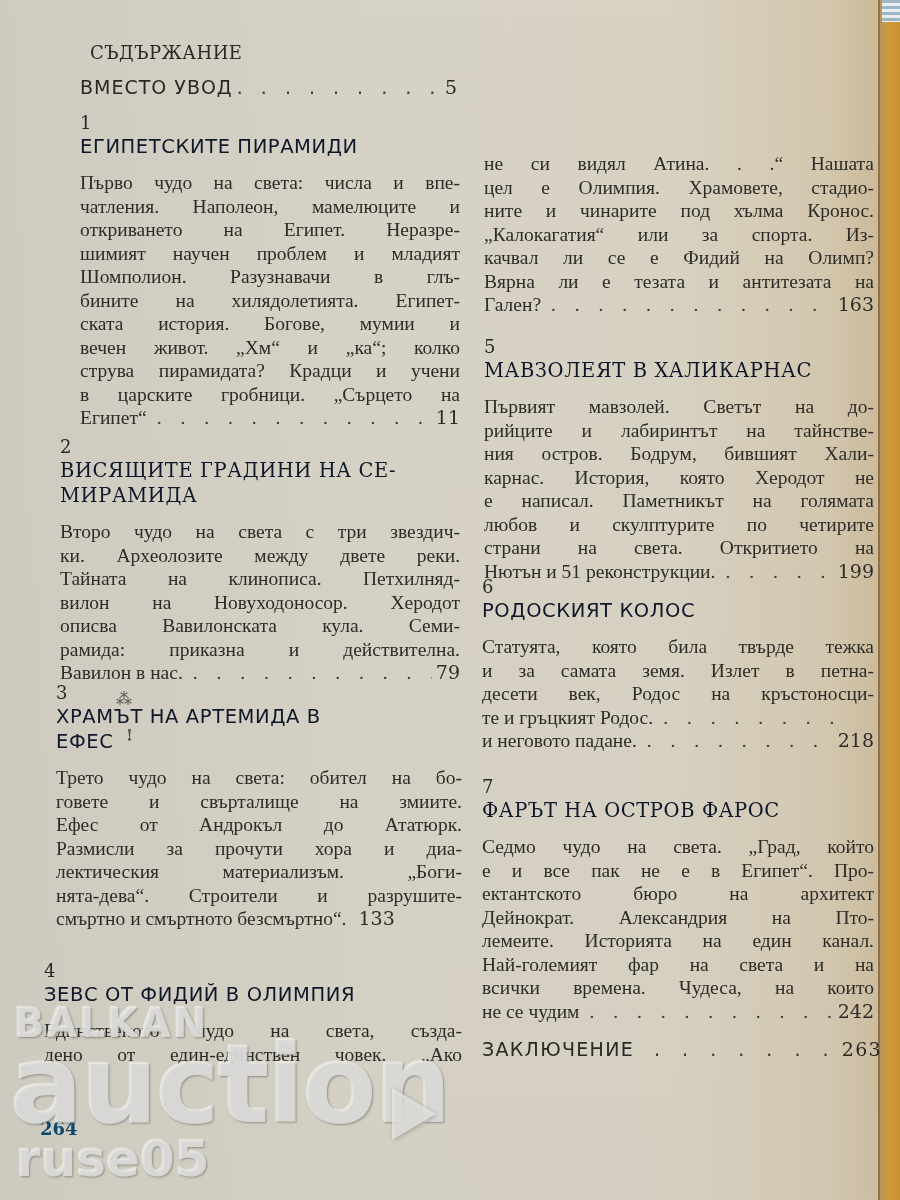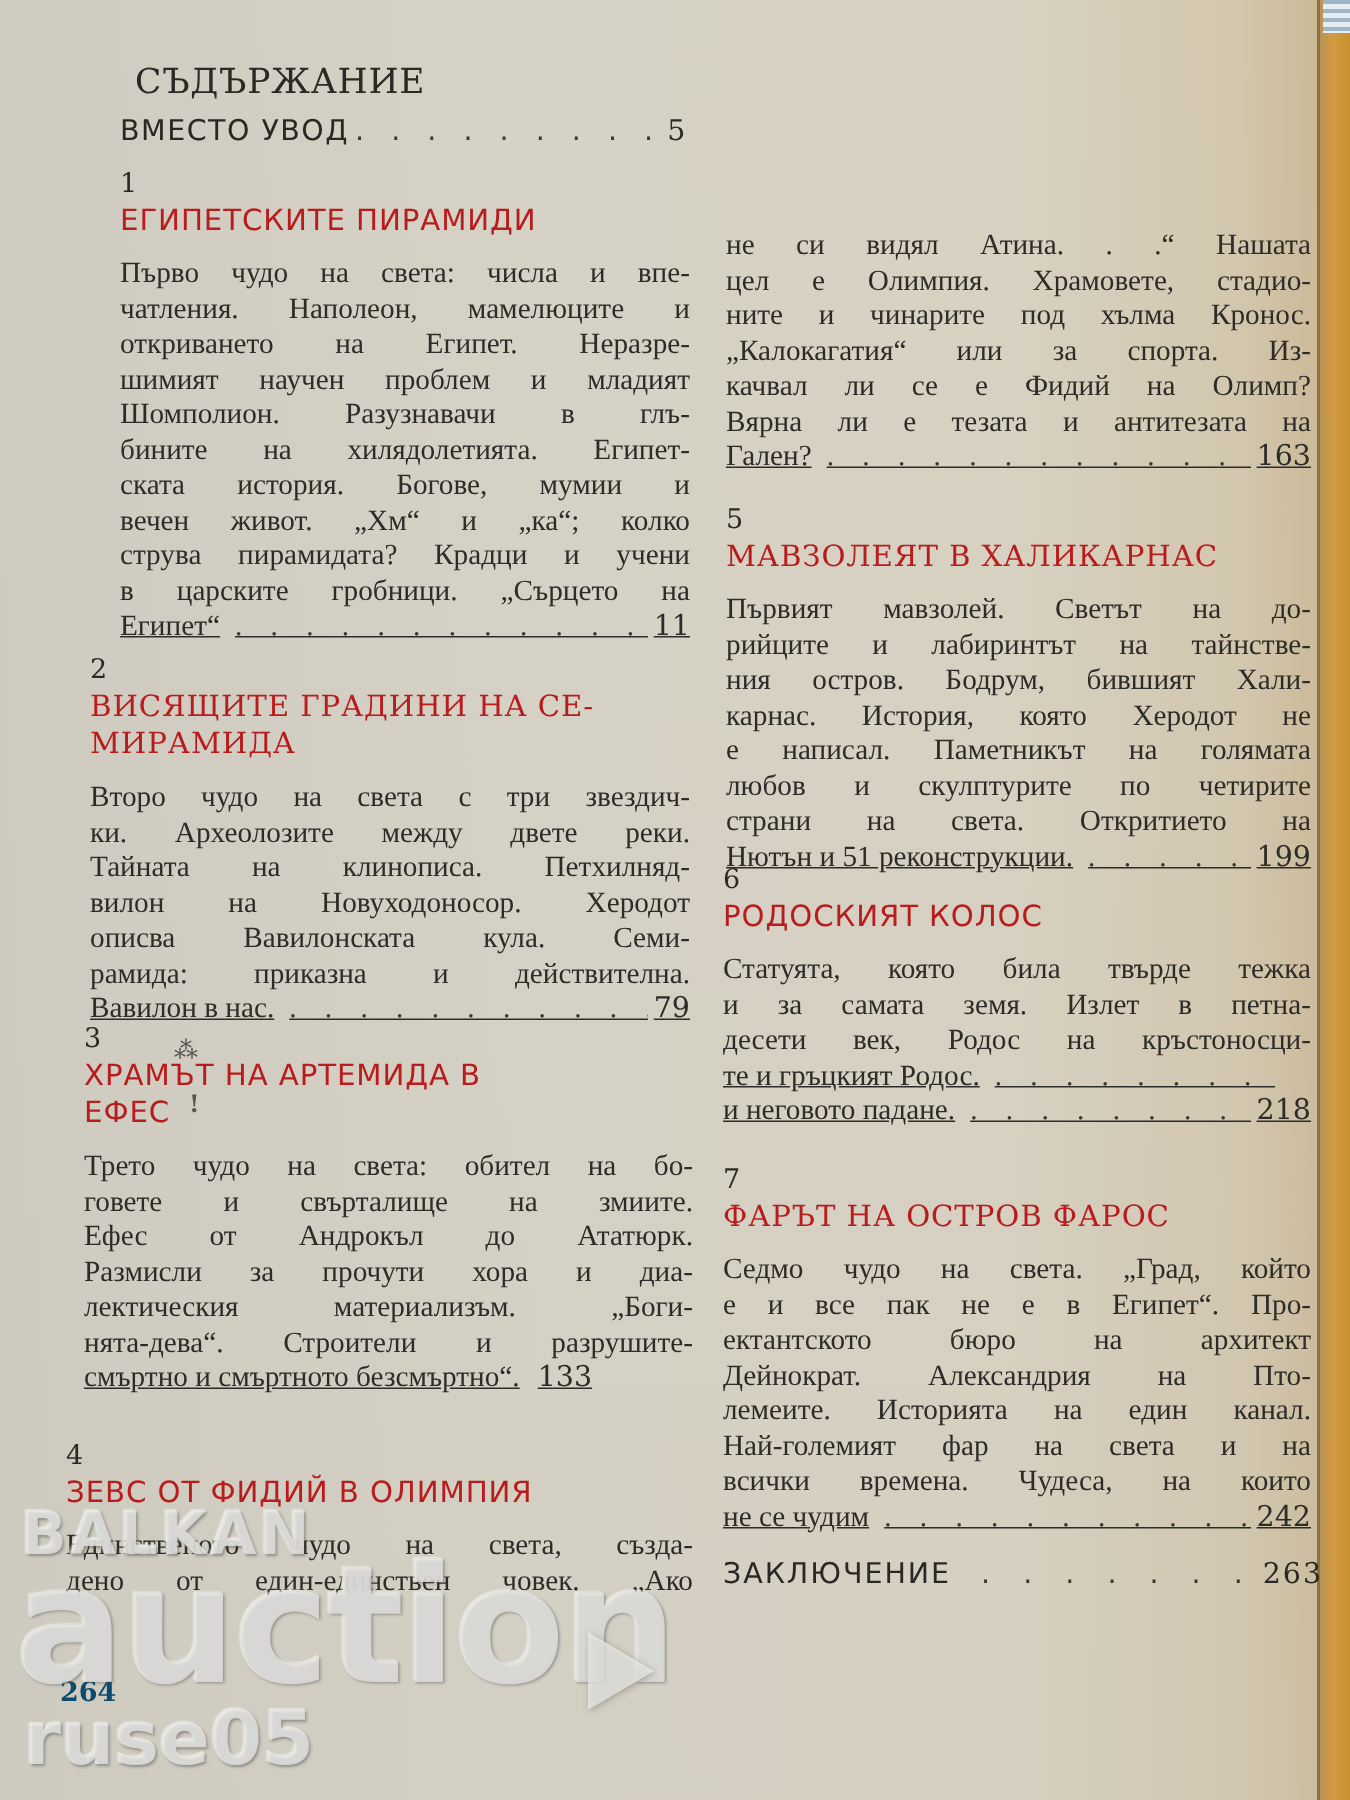--- a/index.html
+++ b/index.html
@@ -19,46 +19,46 @@
     background: linear-gradient(90deg, #b89458 0%, #d39a3e 45%, #c9902f 100%);
     border-left: 2px solid #8f7045;
   }
   .book-edge-top {
     position: absolute; right: 0; top: 0; width: 18px; height: 22px;
     background: repeating-linear-gradient(180deg, #9fb6c8 0 3px, #e6eef2 3px 6px);
   }
 
   .toc-title {
     position: absolute; left: 90px; top: 42px;
-    font-size: 23px; letter-spacing: 0.5px; color: #2b2925;
+    font-size: 18px; letter-spacing: 0.5px; color: #2b2925;
   }
   .intro-row {
     position: absolute; left: 80px; top: 76px; width: 378px;
     display: flex; align-items: center;
     font-family: "DejaVu Sans", "Liberation Sans", sans-serif;
     font-size: 19px; letter-spacing: 1px; color: #2a2824;
   }
   .dots { flex: 1; overflow: hidden; white-space: nowrap; color: #3a3832; letter-spacing: 6px; padding-left: 4px; }
   .pg { font-family: "DejaVu Serif", "Liberation Serif", serif; font-size: 19px; padding-left: 6px; }
 
   .chapter { position: absolute; }
   .ch-num { font-size: 18px; line-height: 18px; color: #2b2925; }
   .ch-title {
     font-family: "DejaVu Serif", "Liberation Serif", serif;
-    font-size: 19.5px; line-height: 25px; letter-spacing: 0.6px; color: #b91c1c;
+    font-size: 19.5px; line-height: 25px; letter-spacing: 0.6px; color: #0f172a;
     margin-top: 2px;
   }
   .ch-title.sans { font-family: "DejaVu Sans", "Liberation Sans", sans-serif; }
   .ch-desc {
     font-family: "Liberation Serif", "DejaVu Serif", serif;
     font-size: 19.5px; line-height: 23.5px; color: #2e2c28;
     text-align: justify; margin-top: 12px;
   }
   .desc-line { display: block; white-space: nowrap; text-align-last: justify; }
-  .desc-line.last { display: flex; align-items: baseline; text-decoration: underline; }
+  .desc-line.last { display: flex; align-items: baseline; }
   .desc-line.last .dots { letter-spacing: 7px; padding-left: 10px; }
   .desc-line.last .pg { font-size: 19px; padding-left: 4px; }
   .indent { padding-left: 24px; }
 
   .conclusion-row {
     position: absolute; left: 482px; top: 1038px; width: 400px;
     display: flex; align-items: flex-start;
     font-family: "DejaVu Sans", "Liberation Sans", sans-serif;
     font-size: 19px; letter-spacing: 1.3px; color: #2a2824;
   }

